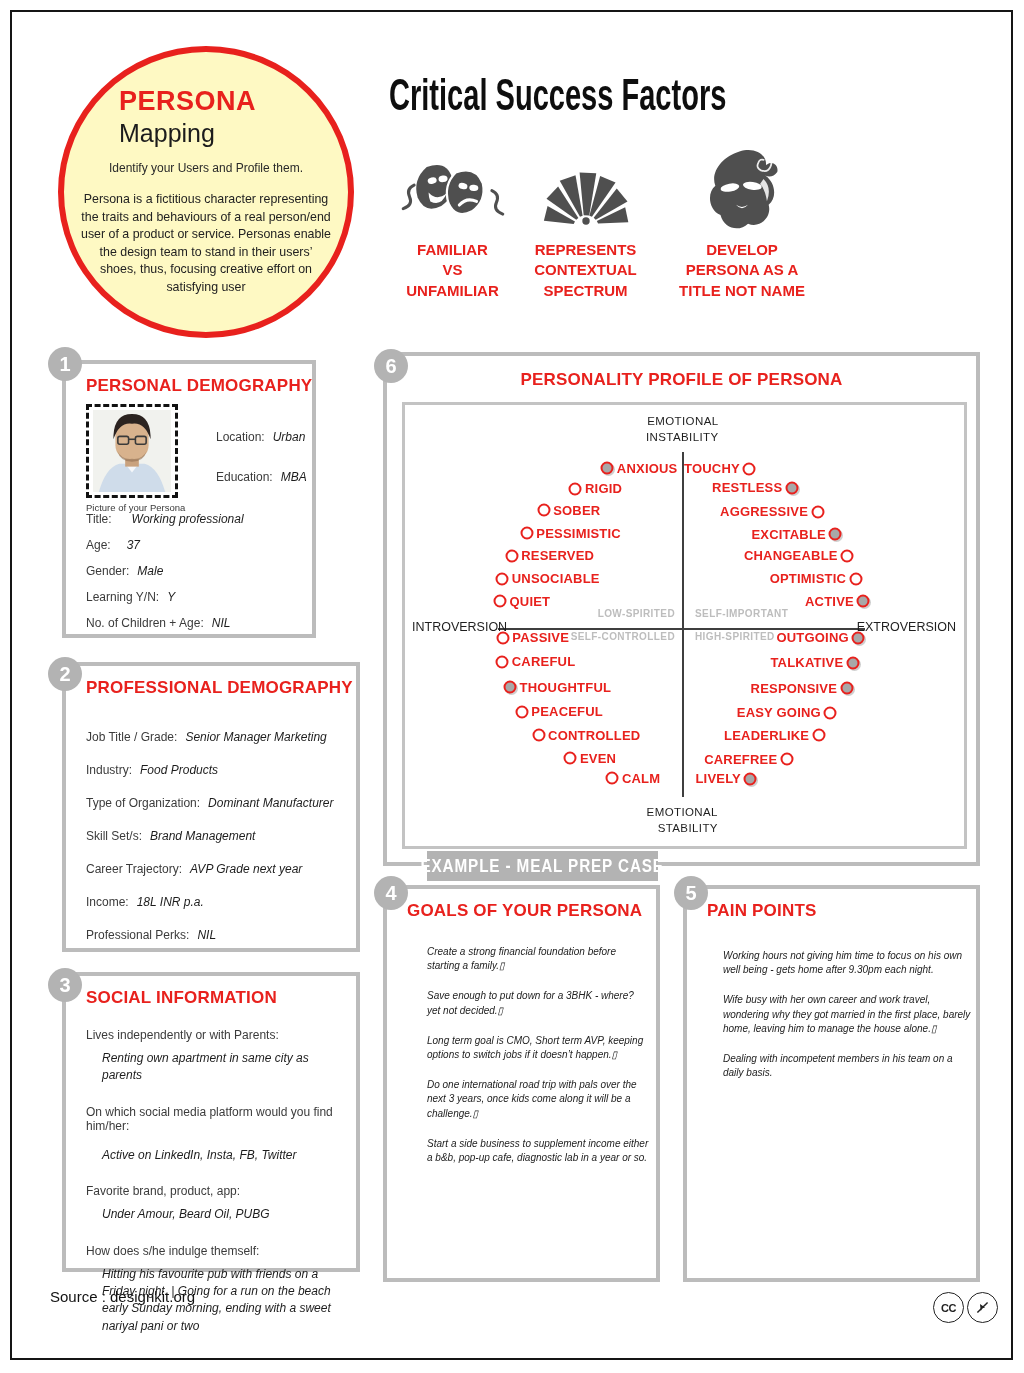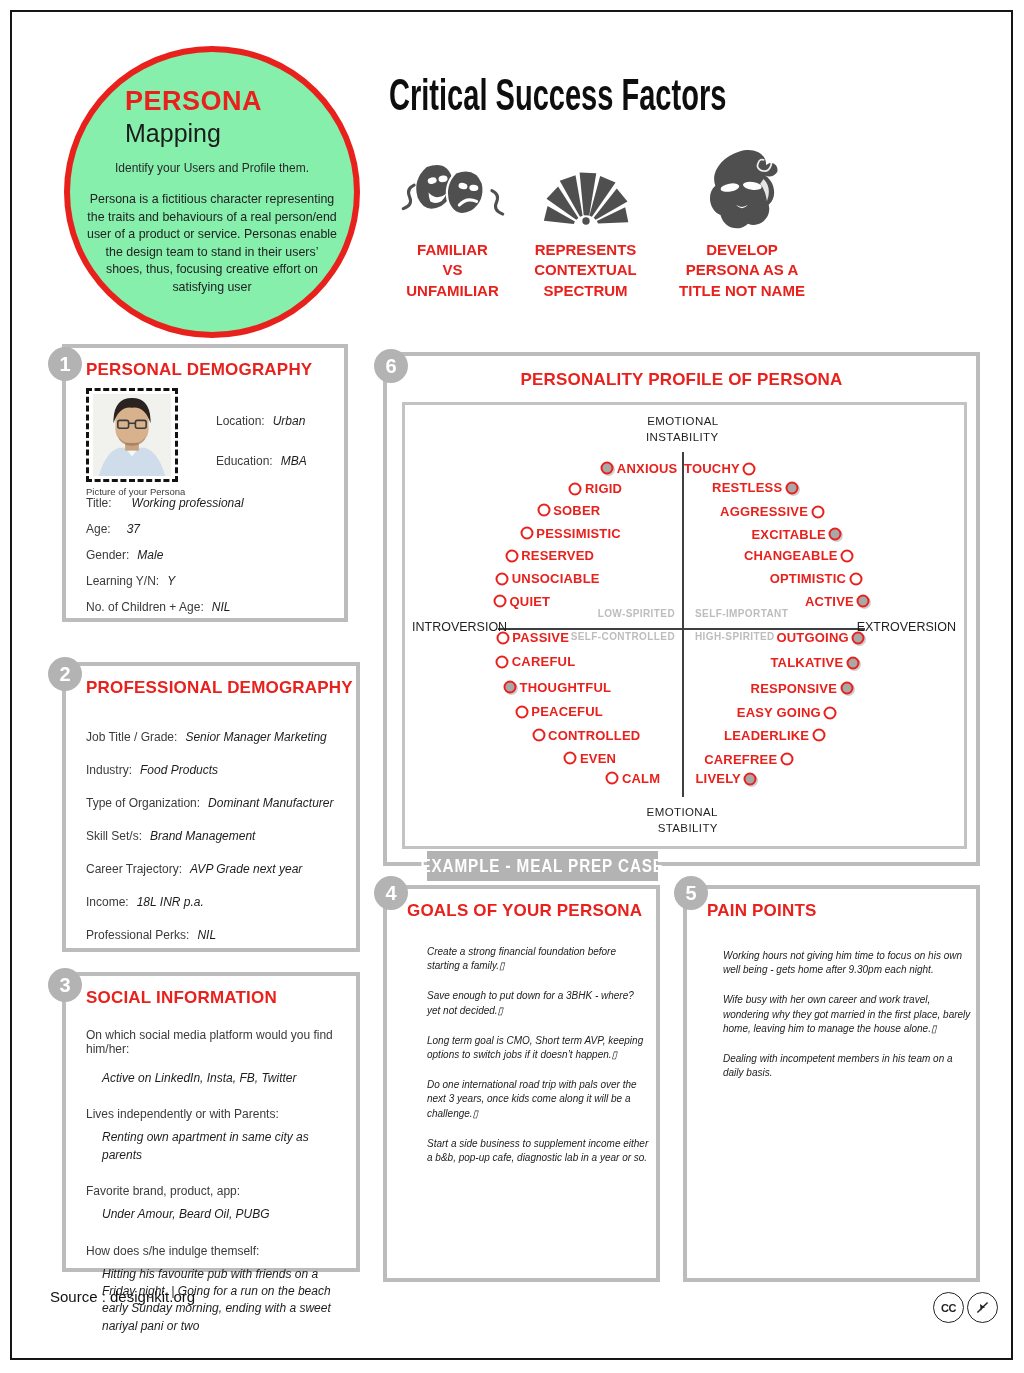--- a/index.html
+++ b/index.html
@@ -6,22 +6,22 @@
   html,body { background:#e9e9e9; }
   .page {
     position:relative; width:1024px; height:1373px; background:#ffffff;
     font-family:"Liberation Sans", sans-serif; overflow:hidden; margin:0 auto;
   }
   .page-frame { position:absolute; left:10px; top:10px; right:11px; bottom:13px;
     border:2px solid #151515; pointer-events:none; }
 
   
   .bubble {
-    position:absolute; left:64px; top:46px; width:296px; height:292px;
-    border-radius:50%; border:6px solid #e8211d; background:#86efac;
+    position:absolute; left:58px; top:46px; width:296px; height:292px;
+    border-radius:50%; border:6px solid #e8211d; background:#fef9c3;
     padding-top:34px; text-align:center;
   }
   .bubble h1 { color:#e8211d; font-size:27px; font-weight:800; text-align:left; padding-left:55px; letter-spacing:.5px; }
   .bubble h2 { color:#1c1c1c; font-size:25px; font-weight:400; text-align:left; padding-left:55px; margin-top:2px; }
   .bubble .tagline { font-size:12px; color:#2a2a2a; margin-top:13px; }
   .bubble .desc { font-size:12.4px; color:#222; line-height:1.42; margin:16px auto 0; width:252px; }
 
   
   .main-title {
     position:absolute; left:389px; top:70px; font-size:44px; font-weight:800;
@@ -179,21 +179,21 @@
     </div>
   </div>
 
   <div class="badge" style="left:48px; top:347px;">1</div>
   <div class="badge" style="left:48px; top:657px;">2</div>
   <div class="badge" style="left:48px; top:968px;">3</div>
   <div class="badge" style="left:374px; top:349px;">6</div>
   <div class="badge" style="left:374px; top:876px;">4</div>
   <div class="badge" style="left:674px; top:876px;">5</div>
 
-  <div class="panel" id="panel1" style="left:62px; top:344px; width:286px; height:278px;">
+  <div class="panel" id="panel1" style="left:62px; top:360px; width:254px; height:278px;">
     <h3>PERSONAL DEMOGRAPHY</h3>
     <div class="photo-frame">
       <svg viewBox="0 0 80 84">
         <rect x="0" y="0" width="80" height="84" fill="#f1f2ee"></rect>
         <path d="M6,84 Q13,59 27,55 L53,55 Q67,59 74,84 Z" fill="#cfdcea"></path>
         <path d="M33,55 L40,64 L47,55 Z" fill="#f5f7fa"></path>
         <rect x="33" y="45" width="14" height="13" fill="#c9a27e"></rect>
         <rect x="23" y="11" width="34" height="40" rx="15" fill="#d8b28d"></rect>
         <path d="M21,26 Q22,4 40,4 Q58,4 59,26 L59,30 Q53,12 40,14 Q27,12 21,30 Z" fill="#2b2320"></path>
         <path d="M25,42 Q28,53 40,53 Q52,53 55,42 Q51,51 40,50 Q29,51 25,42 Z" fill="#8a6a4f" opacity=".55"></path>
@@ -268,26 +268,26 @@
           <span>Professional Perks:</span>
           <span class="val">NIL</span>
         </div>
     </div>
   </div>
 
   <div class="panel" id="panel3" style="left:62px; top:972px; width:298px; height:300px;">
     <h3>SOCIAL INFORMATION</h3>
     <div class="qa-list">
       <div class="qa">
+        <div class="q">Lives independently or with Parents:</div>
+        <div class="a">Renting own apartment in same city as parents</div>
+      </div>
+      <div class="qa">
         <div class="q">On which social media platform would you find him/her:</div>
         <div class="a" style="padding-top:6px">Active on LinkedIn, Insta, FB, Twitter</div>
-      </div>
-      <div class="qa">
-        <div class="q">Lives independently or with Parents:</div>
-        <div class="a">Renting own apartment in same city as parents</div>
       </div>
       <div class="qa">
         <div class="q">Favorite brand, product, app:</div>
         <div class="a">Under Amour, Beard Oil, PUBG</div>
       </div>
       <div class="qa">
         <div class="q">How does s/he indulge themself:</div>
         <div class="a">Hitting his favourite pub with friends on a Friday night. | Going for a run on the beach early Sunday morning, ending with a sweet nariyal pani or two</div>
       </div>
     </div>

